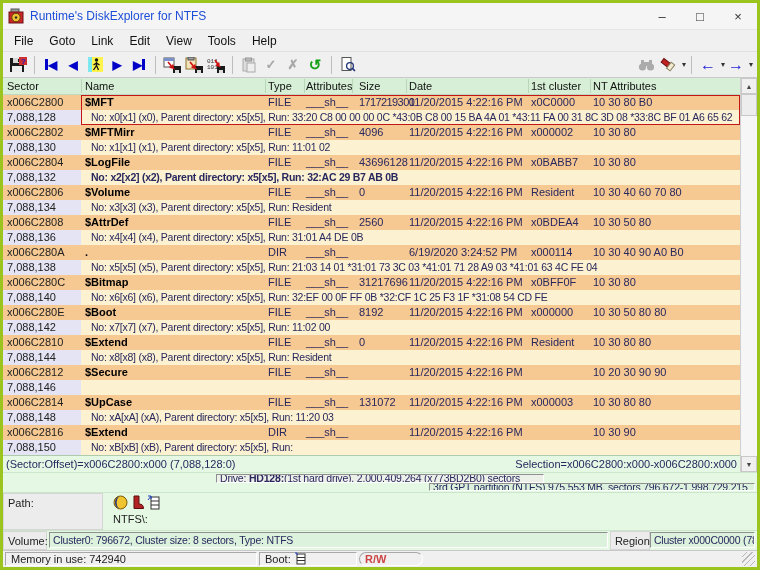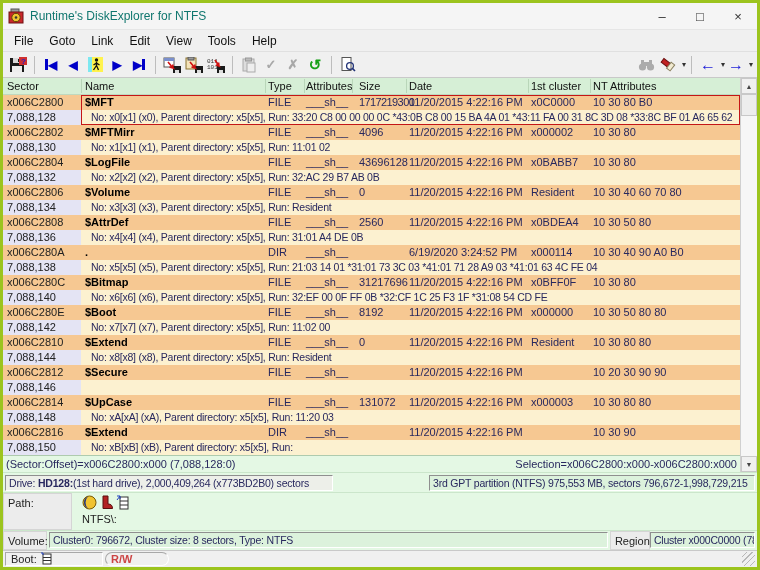--- a/index.html
+++ b/index.html
@@ -5,21 +5,21 @@
   html,body{margin:0;padding:0;background:#CFCFCF;}
   *{box-sizing:border-box;}
   .window{
     width:760px;height:570px;position:relative;margin:0;
     border:3px solid #9CC41E;background:#F0F0F0;
     font-family:"Liberation Sans",sans-serif;color:#222;overflow:hidden;
   }
   
   .titlebar{height:27px;background:#F5F5F5;display:flex;align-items:center;border-bottom:1px solid #E6E6E6;}
   .titlebar .appicon{margin:0 6px 0 5px;display:flex;}
-  .titletext{font-size:12px;color:#0f766e;flex:1;white-space:nowrap;}
+  .titletext{font-size:12px;color:#1d4ed8;flex:1;white-space:nowrap;}
   .winbtn{width:38px;height:100%;display:flex;align-items:center;justify-content:center;font-size:13px;color:#333;}
   
   .menubar{height:22px;background:#F0F0F0;display:flex;align-items:center;border-bottom:1px solid #E0E0E0;padding-left:3px;}
   .mitem{font-size:12px;padding:2px 8px;color:#111;}
   
   .toolbar{height:26px;background:#F0F0F0;display:flex;align-items:center;border-bottom:1px solid #C9C9C9;padding:0 4px;}
   .tbtn{height:22px;min-width:22px;display:flex;align-items:center;justify-content:center;padding:0 1px;}
   .tsep{width:1px;height:18px;background:#BDBDBD;margin:0 5px;}
   .navglyph{color:#0000C8;font-size:12px;line-height:12px;font-weight:bold;}
   .navbar{width:3px;height:11px;background:#0000C8;display:inline-block;}
@@ -48,29 +48,29 @@
   
   .vscroll{position:absolute;top:0;right:0;bottom:0;width:17px;background:#F2F2F2;border-left:1px solid #D0D0D0;display:flex;flex-direction:column;}
   .sbtn{height:16px;background:#F0F0F0;border:1px solid #C8C8C8;display:flex;align-items:center;justify-content:center;font-size:7px;color:#444;}
   .strack{flex:1;position:relative;background:#F6F6F6;}
   .sthumb{position:absolute;top:0;left:0;right:0;height:22px;background:#EDEDED;border:1px solid #C8C8C8;}
   
   .sstrip{position:absolute;left:0;bottom:0;width:737px;height:17px;background:#E4F8E4;border-top:1px solid #AECBAE;
           display:flex;justify-content:space-between;align-items:center;font-size:11px;color:#28285E;padding:0 3px;}
   
   .panel{background:#E4F8E4;display:flex;align-items:center;border-top:1px solid #CBE6CB;font-size:10.5px;color:#28285E;}
-  .drive-row{height:20px;padding:1px 2px;}
+  .drive-row{height:20px;padding:1px 2px;flex-direction:column;}
   .sunken{border:1px solid;border-color:#8F8F8F #FFFFFF #FFFFFF #8F8F8F;height:16px;display:flex;align-items:center;
           padding:0 3px;white-space:nowrap;overflow:hidden;font-size:10.5px;letter-spacing:-0.2px;}
   .drive-left{width:328px;background:#EDEFE9;}
   .drive-right{width:326px;margin-left:auto;background:#DCF2DC;}
   .graylabel{background:#ECECEC;border:1px solid #D5D5D5;height:100%;display:flex;align-items:flex-start;
              padding:3px 4px 0 4px;font-size:11px;color:#222;}
   .path-row{height:38px;align-items:stretch;}
-  .path-label{width:69px;}
+  .path-label{width:100px;}
   .path-content{flex:1;padding:2px 0 0 10px;}
   .path-icons{display:flex;align-items:center;gap:3px;height:17px;}
   .path-text{font-size:11px;color:#222;margin-top:1px;}
   .vol-row{height:20px;align-items:stretch;}
   .vol-label{width:44px;}
   .vol-field{width:564px;background:#DCF2DC;margin:1px 2px;}
   .region-label{width:40px;margin-left:auto;}
   .region-field{width:106px;background:#DCF2DC;margin:1px 2px 1px 0;}
   
   .statusbar{height:17px;background:#F0F0F0;display:flex;align-items:stretch;border-top:1px solid #C9C9C9;padding:1px 2px;}
@@ -283,21 +283,21 @@
             <span class="cell " style="left: 265px;">FILE</span>
             <span class="cell " style="left: 303px;">___sh__</span>
             <span class="cell " style="left: 356px;">43696128</span>
             <span class="cell " style="left: 406px;">11/20/2015 4:22:16 PM</span>
             <span class="cell " style="left: 528px;">x0BABB7</span>
             <span class="cell " style="left: 590px;">10 30 80</span>
           </div>
           <div class="line l2">
             <span class="seccell"></span>
             <span class="cell c-sector" style="left: 4px;">7,088,132</span>
-            <span class="cell c-detail" style="left: 88px;">No: x2[x2] (x2), Parent directory: x5[x5], Run: 32:AC 29 B7 AB 0B</span>
+            <span class="cell c-detail" style="left: 88px; font-weight: bold;">No: x2[x2] (x2), Parent directory: x5[x5], Run: 32:AC 29 B7 AB 0B</span>
           </div>
         </div>
         <div class="pair">
           <div class="line l1">
             <span class="cell c-sector" style="left: 4px;">x006C2806</span>
             <span class="cell c-name" style="left: 82px;">$Volume</span>
             <span class="cell " style="left: 265px;">FILE</span>
             <span class="cell " style="left: 303px;">___sh__</span>
             <span class="cell " style="left: 356px;">0</span>
             <span class="cell " style="left: 406px;">11/20/2015 4:22:16 PM</span>
@@ -500,20 +500,21 @@
   </div>
 
   <div class="panel vol-row">
     <div class="graylabel vol-label">Volume:</div>
     <div class="sunken vol-field">Cluster0: 796672, Cluster size: 8 sectors, Type: NTFS</div>
     <div class="graylabel region-label">Region:</div>
     <div class="sunken region-field">Cluster x000C0000 (786432)</div>
   </div>
 
   <div class="statusbar">
+    <div class="statcell" style="width:252px;">Memory in use: 742940</div>
     <div class="statcell" style="width:98px;">
       <span>Boot:</span>&nbsp;
       <span>
         <svg width="12" height="13">
           <rect x="3" y="2" width="8" height="10" fill="#FFF" stroke="#333"></rect>
           <line x1="3" y1="5.5" x2="11" y2="5.5" stroke="#333"></line>
           <line x1="3" y1="8.5" x2="11" y2="8.5" stroke="#333"></line>
           <path d="M1 1 L3 1 M3 1 L3 3" stroke="#2040C0"></path>
         </svg>
       </span>

